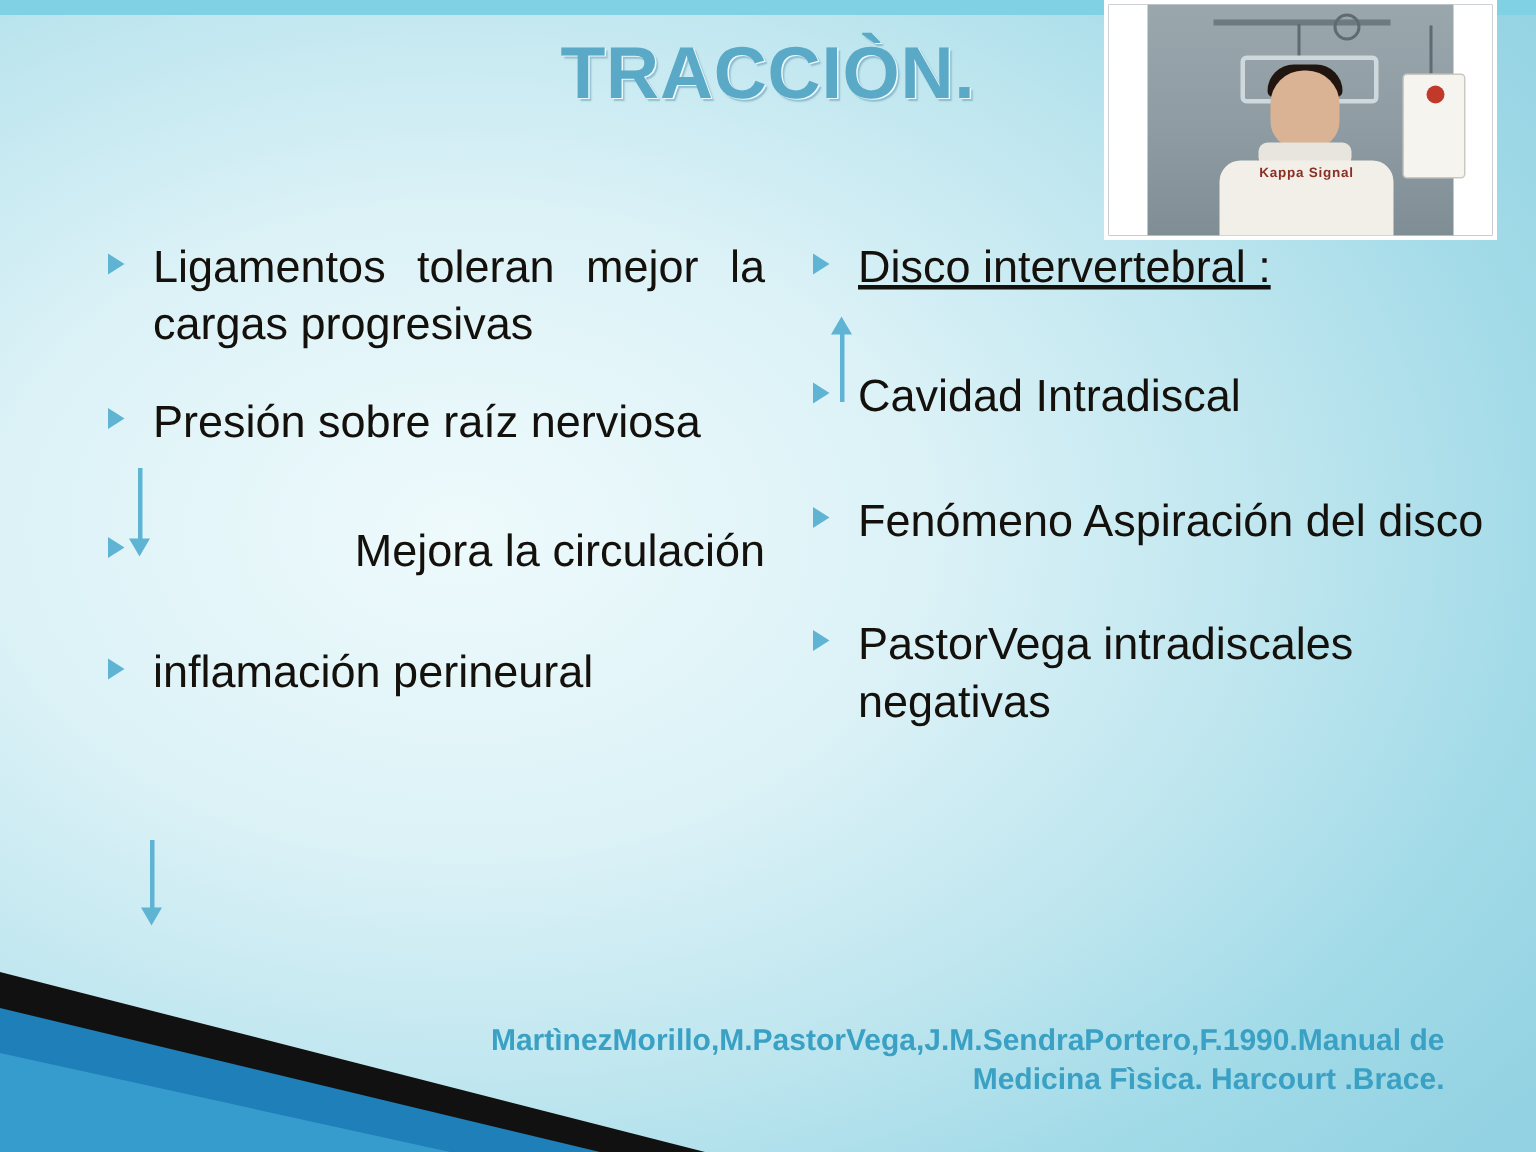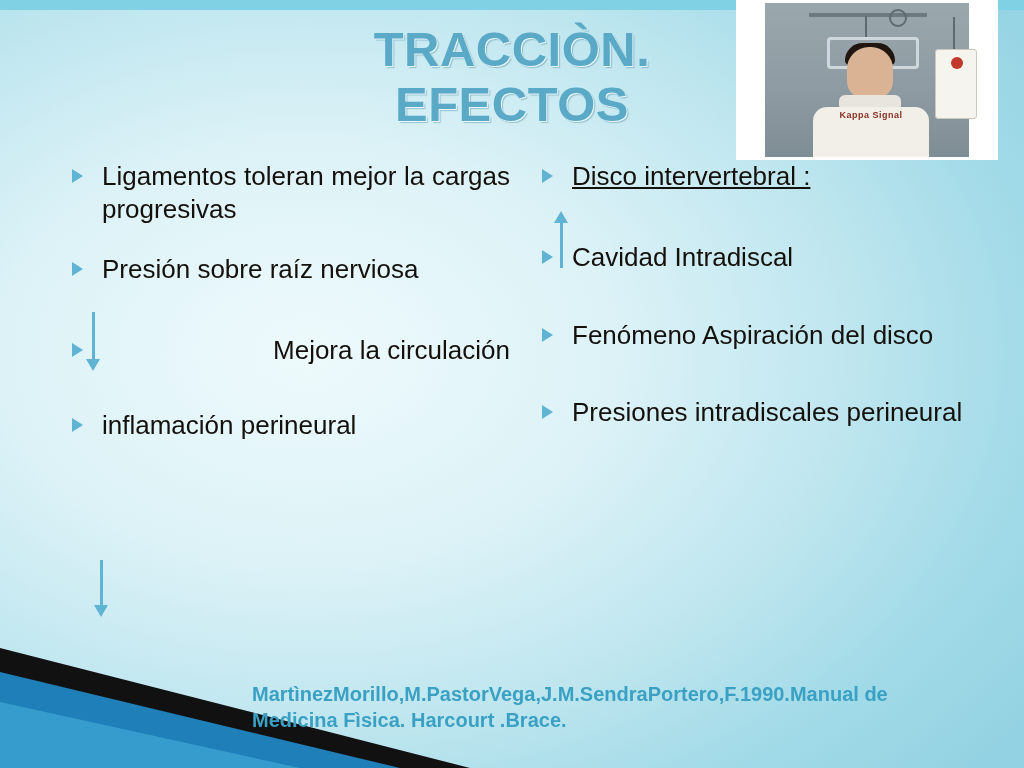--- a/index.html
+++ b/index.html
@@ -222,21 +222,21 @@
 
   ul.bullets {
     list-style: none;
     margin: 0;
     padding: 0;
   }
   li.bullet {
     position: relative;
     padding-left: 42px;
     margin-bottom: 26px;
-    font-size: 26px;
+    font-size: 30px;
     line-height: 1.28;
     color: #14100c;
   }
   li.bullet .marker {
     position: absolute;
     left: 12px;
     top: 9px;
     width: 0; height: 0;
     border-left: 11px solid #5fb4d4;
     border-top: 7px solid transparent;
@@ -272,39 +272,39 @@
     border-bottom: 12px solid #5fb4d4;
   }
 
   #arrow-presion { left: 92px; top: 312px; height: 48px; }
   #arrow-inflamacion { left: 100px; top: 560px; height: 46px; }
   #arrow-disco { left: 560px; top: 222px; height: 46px; }
 
   
   .reference {
     position: absolute;
-    left: 252px;
+    left: 263px;
     top: 682px;
     width: 700px;
     font-size: 20px;
     line-height: 1.28;
     color: #3aa1c4;
     font-weight: bold;
+    text-align: right;
   }
 </style>
 </head>
 <body>
 
 <div class="slide">
 
   <div class="top-band"></div>
 
   <div class="title">
     <span>TRACCIÒN.</span>
-    <span class="line2">EFECTOS</span>
   </div>
 
   <div class="photo">
     <div class="bg"></div>
     <div class="side-l"></div>
     <div class="side-r"></div>
     <div class="frame-bar"></div>
     <div class="pulley"></div>
     <div class="rope"></div>
     <div class="bag-line"></div>
@@ -348,21 +348,21 @@
       <li class="bullet" style="margin-top:48px;">
         <span class="marker"></span>
         <span class="txt">Cavidad Intradiscal</span>
       </li>
       <li class="bullet" style="margin-top:44px;">
         <span class="marker"></span>
         <span class="txt">Fenómeno Aspiración  del  disco</span>
       </li>
       <li class="bullet" style="margin-top:44px;">
         <span class="marker"></span>
-        <span class="txt">Presiones intradiscales perineural</span>
+        <span class="txt">PastorVega intradiscales negativas</span>
       </li>
     </ul>
   </div>
 
   <div class="arrow down" id="arrow-presion"></div>
   <div class="arrow down" id="arrow-inflamacion"></div>
   <div class="arrow up" id="arrow-disco"></div>
 
   <div class="tri-black"></div>
   <div class="tri-blue"></div>

